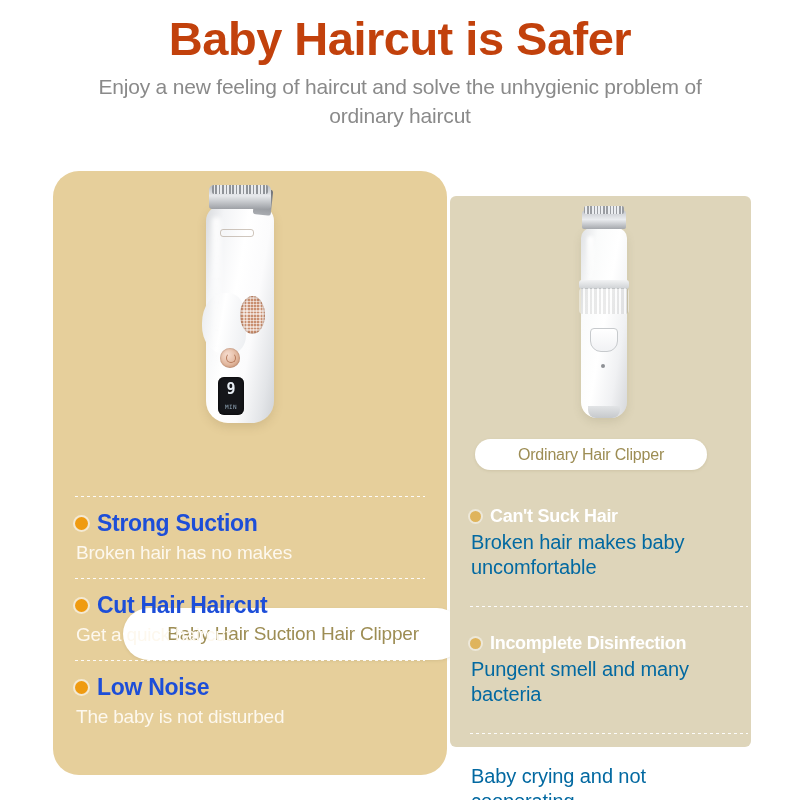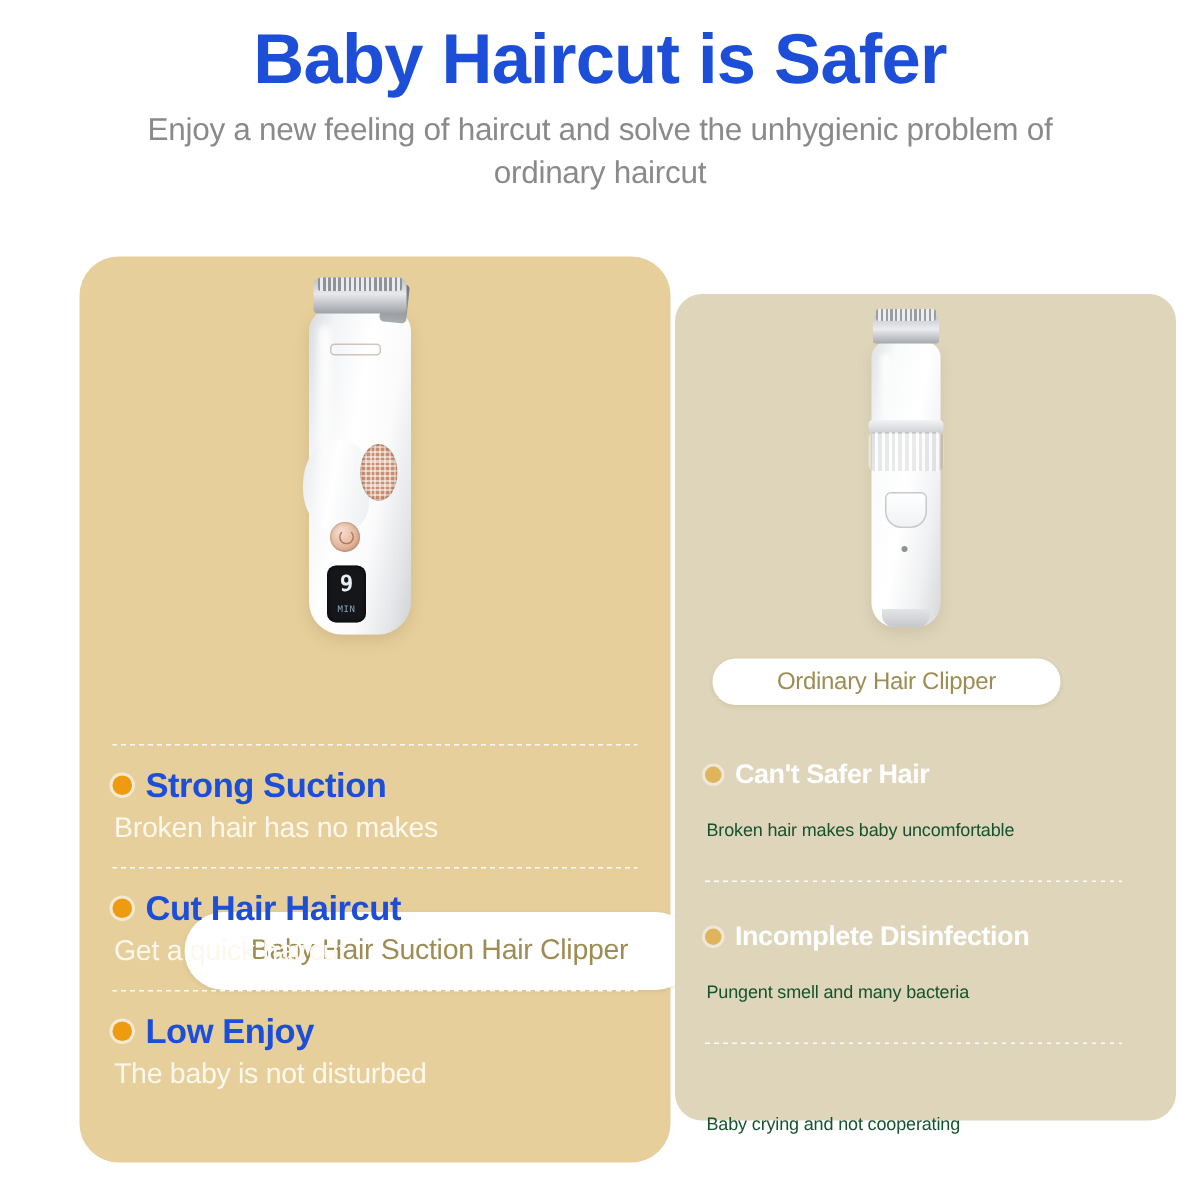--- a/index.html
+++ b/index.html
@@ -17,21 +17,21 @@
 
   
   .header {
     width: 800px;
     padding-top: 14px;
     text-align: center;
   }
   .main-title {
     font-size: 47px;
     font-weight: bold;
-    color: #1d4ed8;
+    color: #c2410c;
     letter-spacing: -0.5px;
     line-height: 1.05;
     margin: 0;
   }
   .subtitle {
     font-size: 21px;
     color: #8a8a8a;
     line-height: 1.38;
     margin: 10px auto 0 auto;
     width: 640px;
@@ -55,24 +55,24 @@
     left: 53px;
     top: 171px;
     width: 394px;
     height: 604px;
     background: #e6cf9b;
     border-radius: 26px;
   }
   .panel-right {
     left: 450px;
     top: 196px;
-    width: 334px;
+    width: 301px;
     height: 551px;
     background: #ded5ba;
-    border-radius: 18px;
+    border-radius: 6px;
   }
 
   
   .product-area-left {
     position: absolute;
     left: 0; top: 0;
     width: 394px;
     height: 255px;
   }
   .product-area-right {
@@ -368,23 +368,23 @@
   }
   .feat-desc {
     font-size: 19px;
     color: #fdf8ee;
     margin-top: 5px;
     margin-left: 1px;
     letter-spacing: -0.2px;
     line-height: 1.25;
   }
   .feat-desc-sm {
-    font-size: 12px;
-    color: #14532d;
-    margin-top: 19px;
+    font-size: 20px;
+    color: #0369a1;
+    margin-top: 3px;
     margin-left: 1px;
     letter-spacing: -0.1px;
     line-height: 1.25;
   }
 </style>
 </head>
 <body>
 
 <div class="header">
   <div class="main-title">Baby Haircut is Safer</div>
@@ -431,21 +431,21 @@
         <div class="feat-head">
           <span class="bullet"></span>
           <span class="feat-title">Cut Hair Haircut</span>
         </div>
         <div class="feat-desc">Get a quick haircut</div>
       </div>
       <div class="divider"></div>
       <div class="feat">
         <div class="feat-head">
           <span class="bullet"></span>
-          <span class="feat-title">Low Enjoy</span>
+          <span class="feat-title">Low Noise</span>
         </div>
         <div class="feat-desc">The baby is not disturbed</div>
       </div>
     </div>
   </div>
 
   <div class="panel panel-right">
 
     <div class="product-area-right">
       <div class="clipper-b">
@@ -462,21 +462,21 @@
     </div>
 
     <div class="pill pill-right">
       <span>Ordinary Hair Clipper</span>
     </div>
 
     <div class="features-right">
       <div class="feat-right">
         <div class="feat-head">
           <span class="bullet-muted"></span>
-          <span class="feat-title-sm">Can't Safer Hair</span>
+          <span class="feat-title-sm">Can't Suck Hair</span>
         </div>
         <div class="feat-desc-sm">Broken hair makes baby uncomfortable</div>
       </div>
       <div class="divider" style="margin:16px 0 16px 0;"></div>
       <div class="feat-right">
         <div class="feat-head">
           <span class="bullet-muted"></span>
           <span class="feat-title-sm">Incomplete Disinfection</span>
         </div>
         <div class="feat-desc-sm">Pungent smell and many bacteria</div>

